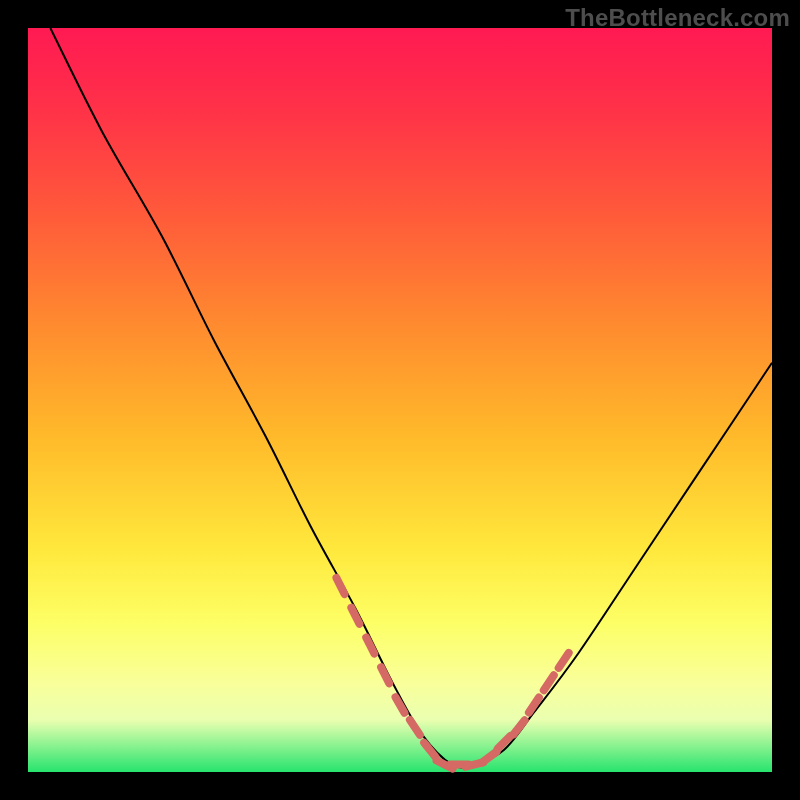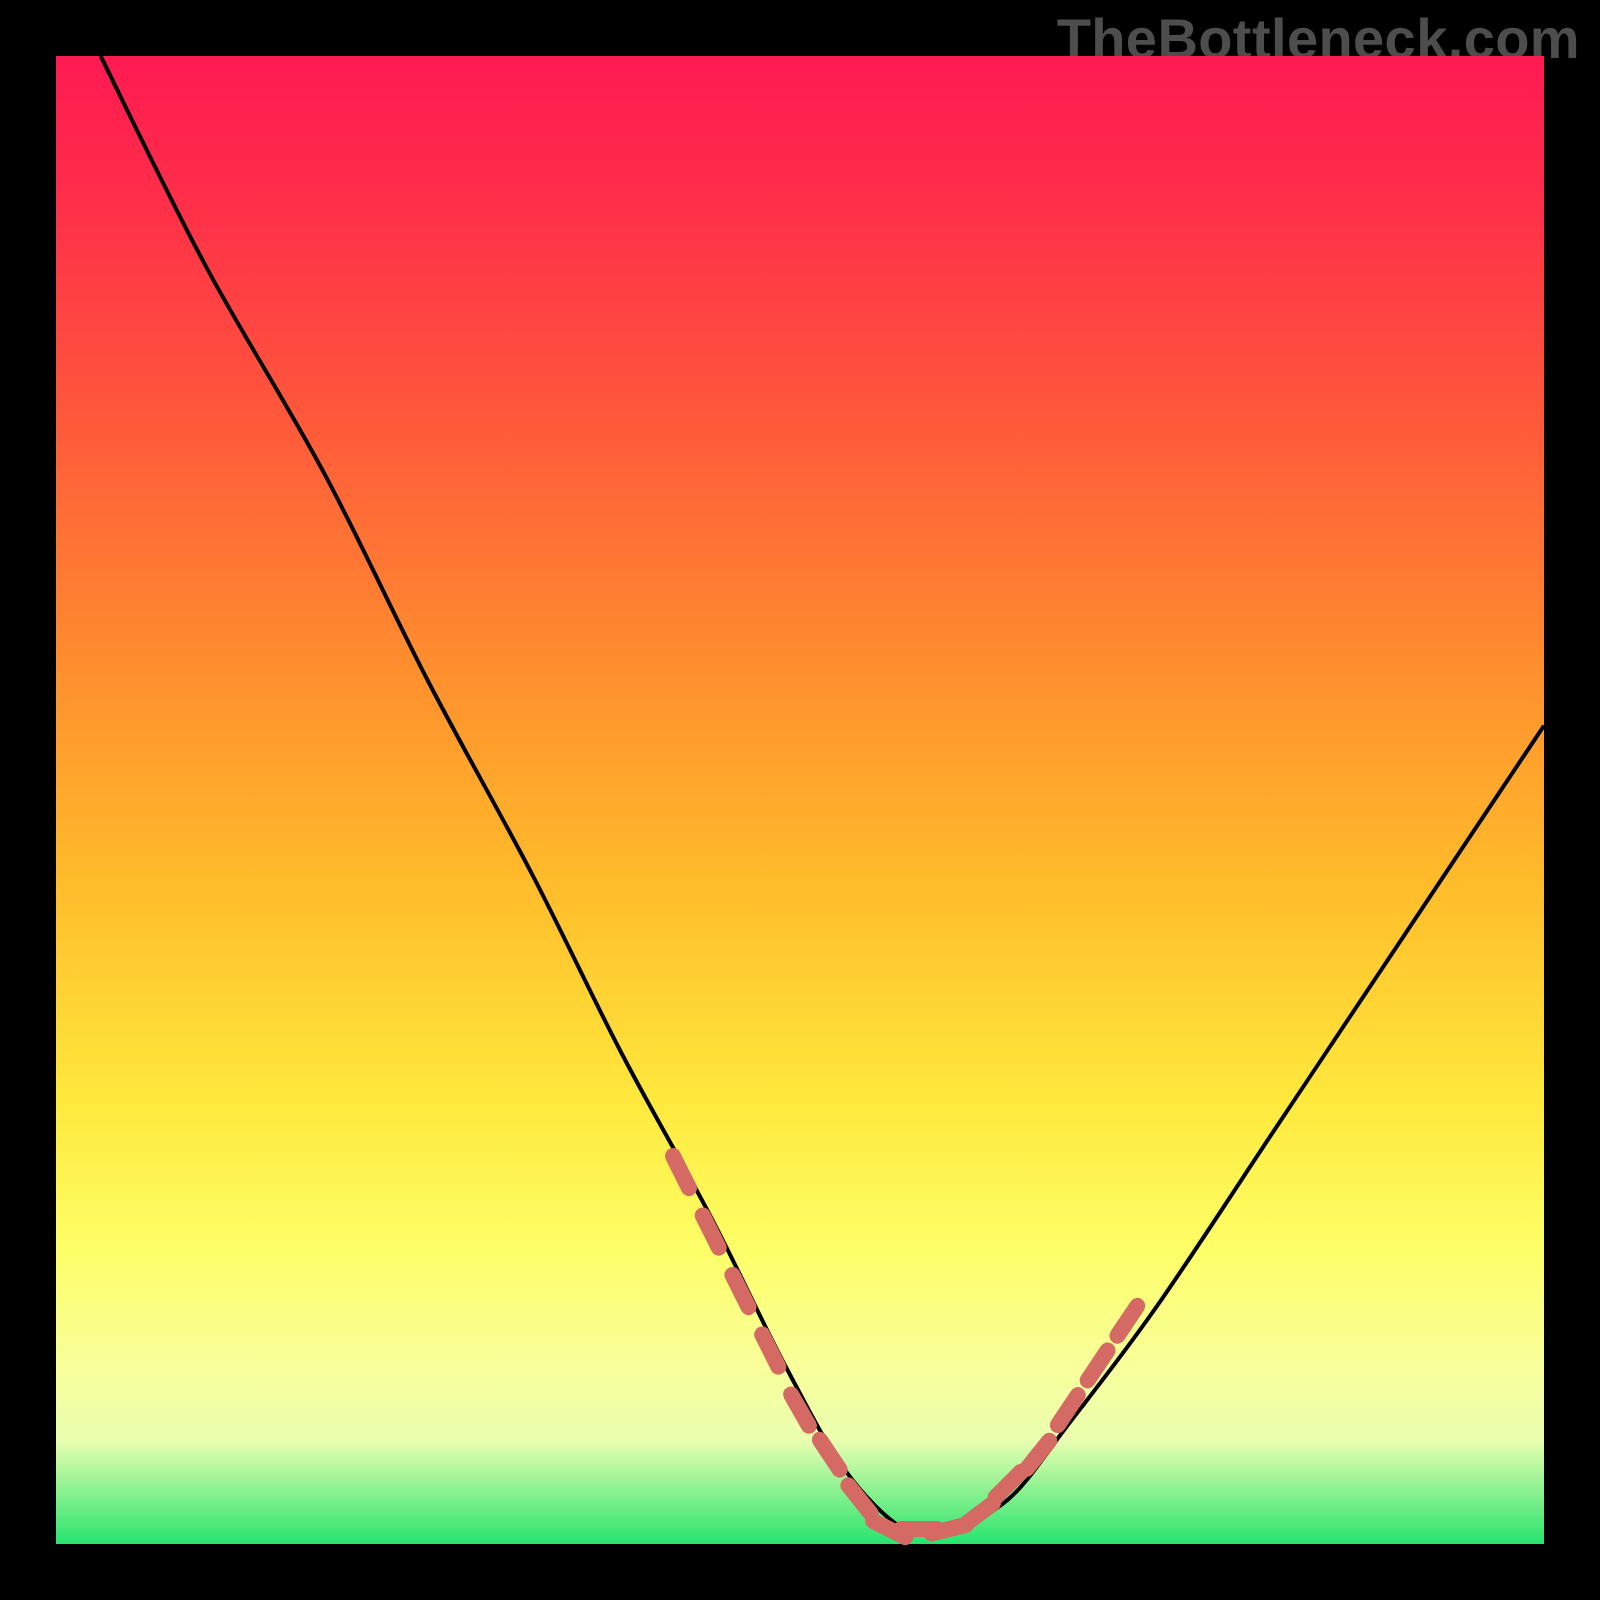--- a/index.html
+++ b/index.html
@@ -37,21 +37,21 @@
       #f9ff9a 88%,
       #eaffb0 93%,
       #27e46e 100%
     );
   }
   .watermark {
     position: absolute;
     top: 4px;
     right: 10px;
     color: #4d4d4d;
-    font-size: 28px;
+    font-size: 24px;
     font-weight: 600;
     letter-spacing: 0.2px;
     user-select: none;
   }
   svg.curve {
     position: absolute;
     left: 0;
     top: 0;
     width: 744px;
     height: 744px;

